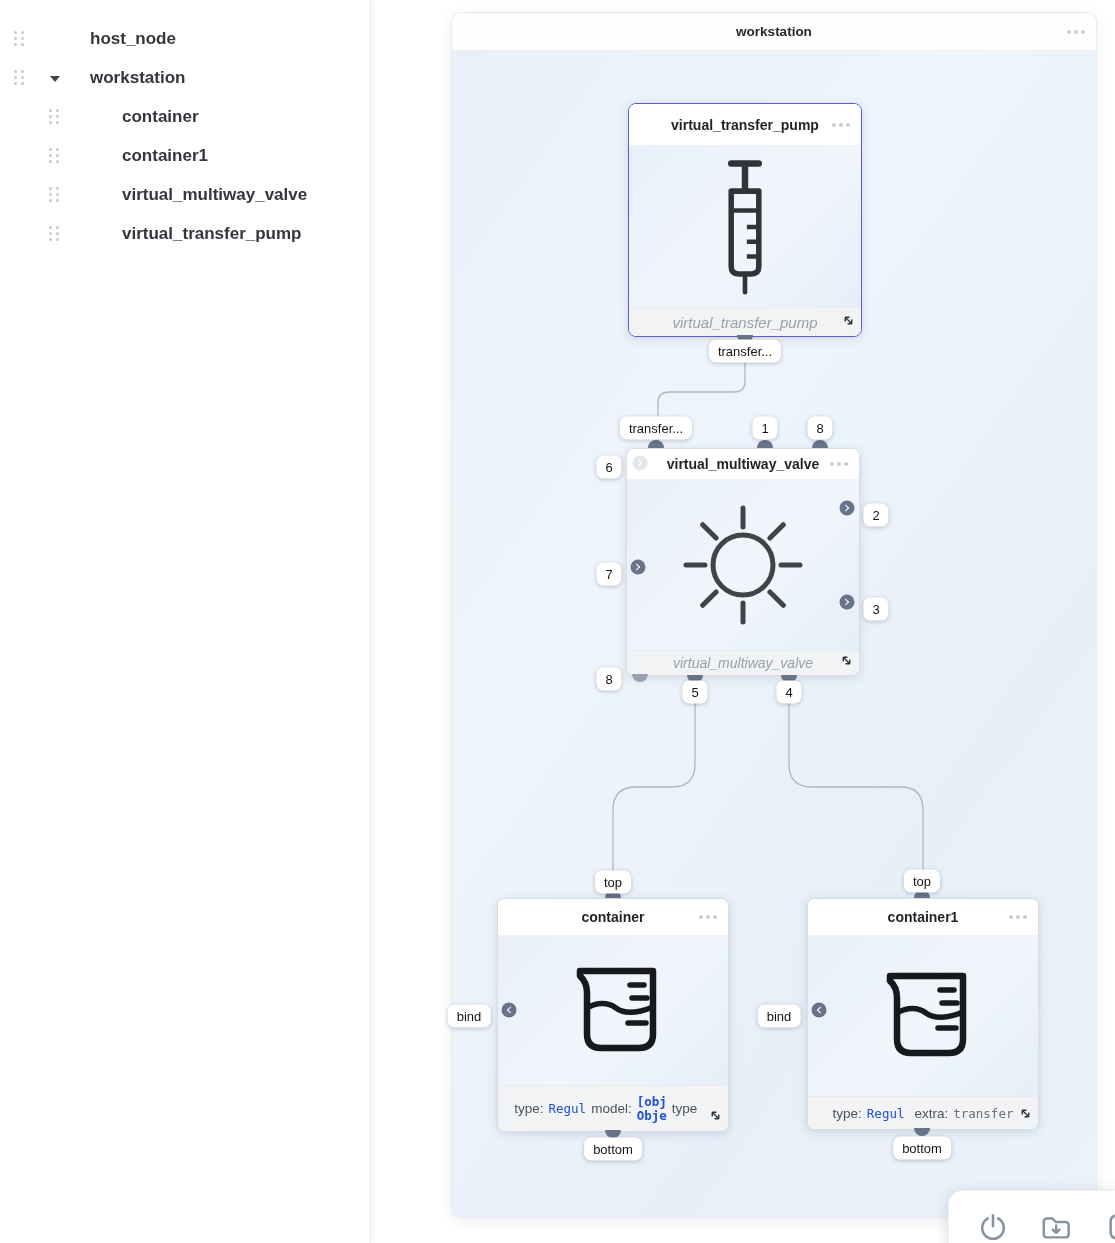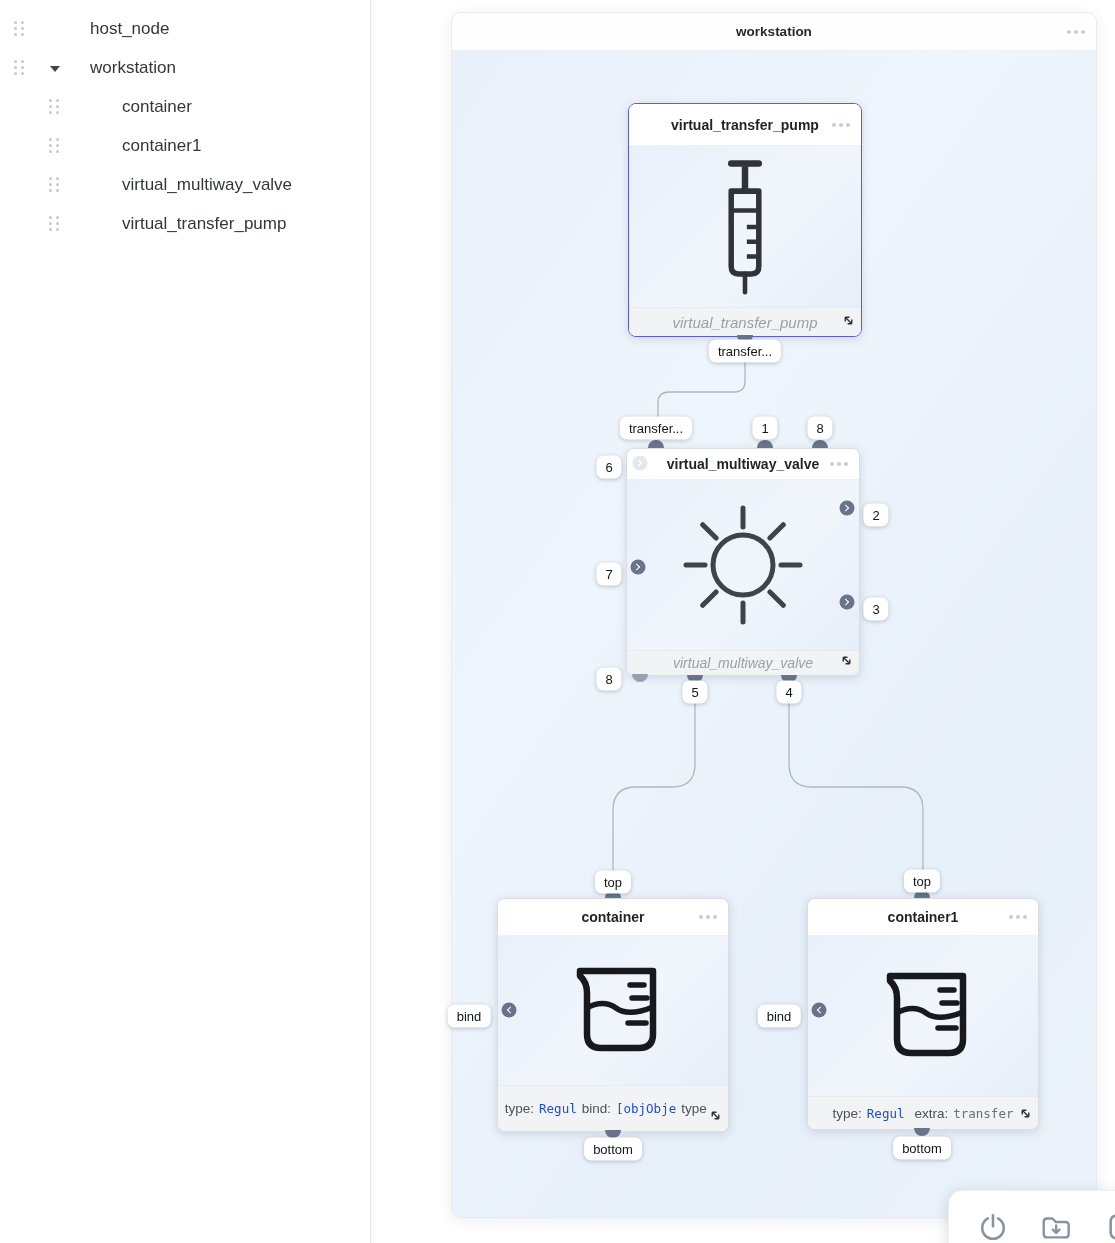--- a/index.html
+++ b/index.html
@@ -7,21 +7,21 @@
   body {
     position:relative; overflow:hidden; background:#ffffff;
     font-family:"Liberation Sans", sans-serif; color:#24292f;
   }
   
   .sidebar {
     position:absolute; left:0; top:0; width:371px; height:1243px;
     background:#fff; border-right:1px solid #e7e9ec;
     box-shadow:2px 0 6px rgba(30,40,60,.05); z-index:50;
   }
-  .tree { padding-top:9px; }
+  .tree { padding-top:19px;font-weight:bold; }
   .tree-row { position:relative; height:39px; display:flex; align-items:center; cursor:pointer; }
   .tree-label { font-size:17px; color:#33373d; }
   .lvl0 .tree-label { margin-left:90px; }
   .lvl1 .tree-label { margin-left:122px; }
   .drag-handle {
     position:absolute; display:grid; grid-template-columns:3px 3px; gap:3px 4px;
   }
   .lvl0 .drag-handle { left:14px; }
   .lvl1 .drag-handle { left:49px; }
   .drag-handle i { width:3px; height:3px; border-radius:50%; background:#c6cad0; }
@@ -71,21 +71,21 @@
     flex:1; display:flex; align-items:center; justify-content:center;
     background:linear-gradient(135deg,#e9f0fa 0%,#f1f6fc 55%,#e6eef9 100%);
   }
   .node-footer {
     position:relative; flex:none; background:#f2f3f5; border-top:1px solid #e9ebee;
     display:flex; align-items:center; justify-content:center; gap:5px;
   }
   .footer-italic { font-style:italic; font-size:15px; color:#9aa0ab; }
   .resize-handle { position:absolute; right:6px; bottom:5px; cursor:nwse-resize; }
   .prop-sm { font-size:13.5px; color:#4b525b; }
-  .extra-two-line { display:flex; flex-direction:row; line-height:1.05; align-items:flex-end; }
+  .extra-two-line { display:flex; flex-direction:column; line-height:1.05; align-items:flex-end;font-weight:bold; }
   .truncate-model { width:40px; overflow:hidden; white-space:nowrap; }
   
   .chip {
     position:absolute; transform:translate(-50%,-50%); background:#fff;
     border-radius:7px; box-shadow:0 1px 4px rgba(20,30,50,.25);
     padding:4px 9px; font-size:13px; color:#131619; white-space:nowrap; z-index:20; cursor:pointer;
   }
   .port {
     position:absolute; width:15px; height:15px; border-radius:50%; background:#68748a;
     transform:translate(-50%,-50%); z-index:15; display:flex; align-items:center;
@@ -272,21 +272,21 @@
   <div class="node-body">
     <svg width="100" height="112" viewBox="0 0 100 100" class="icon-stroke" style="color:#17191c" stroke-width="6.5" stroke-linejoin="round" stroke-linecap="round">
       <path d="M17,10 H90 V73 Q90,87 76,87 H38 Q24,87 24,73 V32 Q24,21 17,15 Z"></path>
       <path d="M24,47 C34,41 45,41 53,47 C61,53 73,53 90,46" stroke-width="5.5"></path>
       <path d="M67,24 H81 M69,37 H84 M65,62 H83" stroke-width="5.5"></path>
     </svg>
   </div>
   <div class="node-footer" style="height:46px">
     <span class="prop-sm">type:</span>
     <span class="mono-val">Regul</span>
-    <span class="prop-sm">bind:</span>
+    <span class="prop-sm">model:</span>
     <span class="extra-two-line">
       <span class="mono-val">[obj</span>
       <span class="mono-val">Obje</span>
     </span>
     <span class="prop-sm truncate-model">type</span>
     <span class="resize-handle">
       <svg width="13" height="13" viewBox="0 0 14 14" class="icon-stroke" style="color:#2b2f36" stroke-width="1.5">
         <path d="M3.5,3.5 L10.5,10.5 M3.5,3.5 L3.5,8 M3.5,3.5 L8,3.5 M10.5,10.5 L10.5,6 M10.5,10.5 L6,10.5"></path>
       </svg>
     </span>

